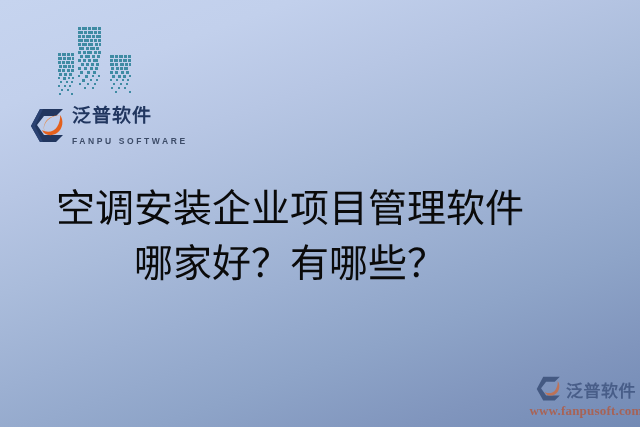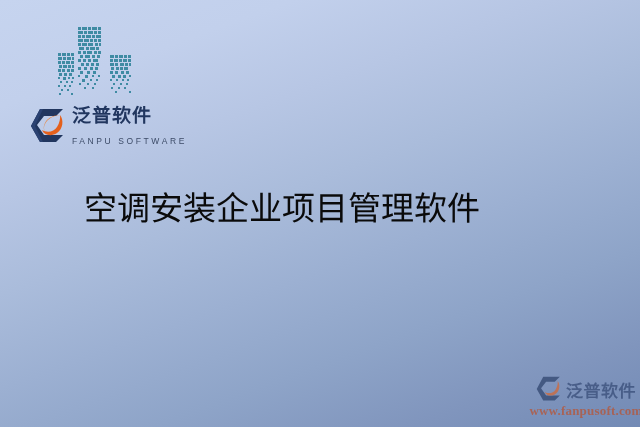--- a/index.html
+++ b/index.html
@@ -63,36 +63,36 @@
     font-size: 19px;
     font-weight: 700;
     letter-spacing: 1px;
     color: #21365f;
     white-space: nowrap;
   }
   .brand-en {
     margin-top: 12px;
     font-family: "Liberation Sans", "DejaVu Sans", sans-serif;
     font-size: 8.5px;
-    font-weight: 400;
+    font-weight: 700;
     letter-spacing: 2.6px;
     color: #3d4c68;
     white-space: nowrap;
   }
 
   
   #headline {
     position: absolute;
-    left: 0;
+    left: 8px;
     top: 181px;
     width: 564px;
     text-align: center;
     color: #0a0a0a;
     font-family: "DejaVu Serif", "Liberation Serif", serif;
-    font-size: 33px;
+    font-size: 39px;
     line-height: 55px;
     letter-spacing: 0px;
     white-space: nowrap;
   }
   #headline .line { display: block; }
 
   
   #watermark {
     position: absolute;
     right: 8px;
@@ -295,20 +295,21 @@
       </svg>
     </span>
     <span class="brand-words">
       <span class="brand-cn">泛普软件</span>
       <span class="brand-en">FANPU SOFTWARE</span>
     </span>
   </div>
 
   <div id="headline">
     <span class="line">空调安装企业项目管理软件</span>
+    <span class="line">哪家好？有哪些？</span>
   </div>
 
   <div id="watermark">
     <div class="wm-row">
       <span class="wm-mark">
         <svg viewBox="0 0 36 36" xmlns="http://www.w3.org/2000/svg">
           <path d="M10 1 H33 L26 8 H14 L7 17 L14 27 H33 L26 34 H10 L1 18 Z" fill="#21365f"></path>
           <path d="M30 7 C34 12 33 21 27 25 C21 29 14 27 12 22 C17 25 24 24 27 19 C29.5 15 30.5 10.5 30 7 Z" fill="#e4601c"></path>
         </svg>
       </span>

